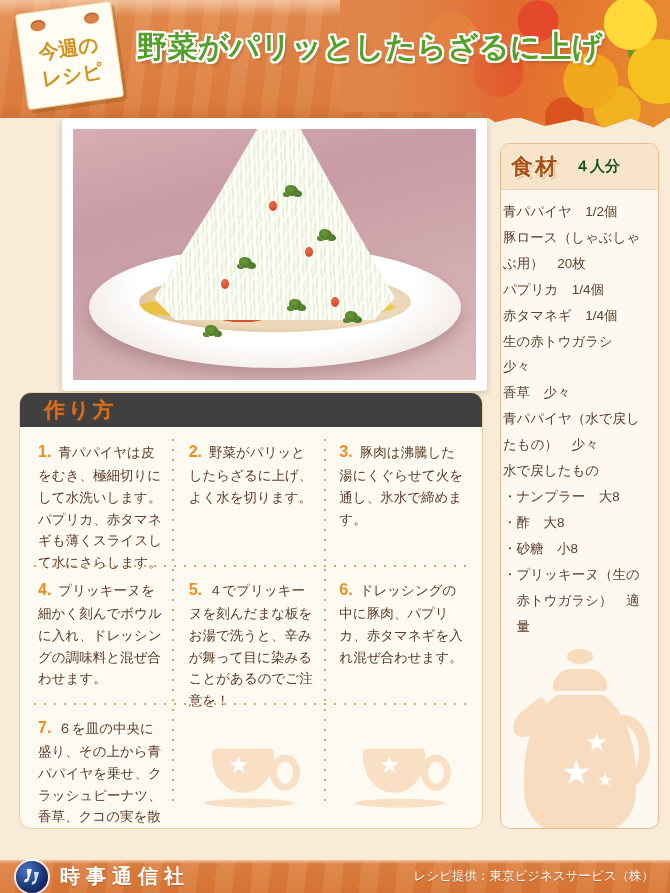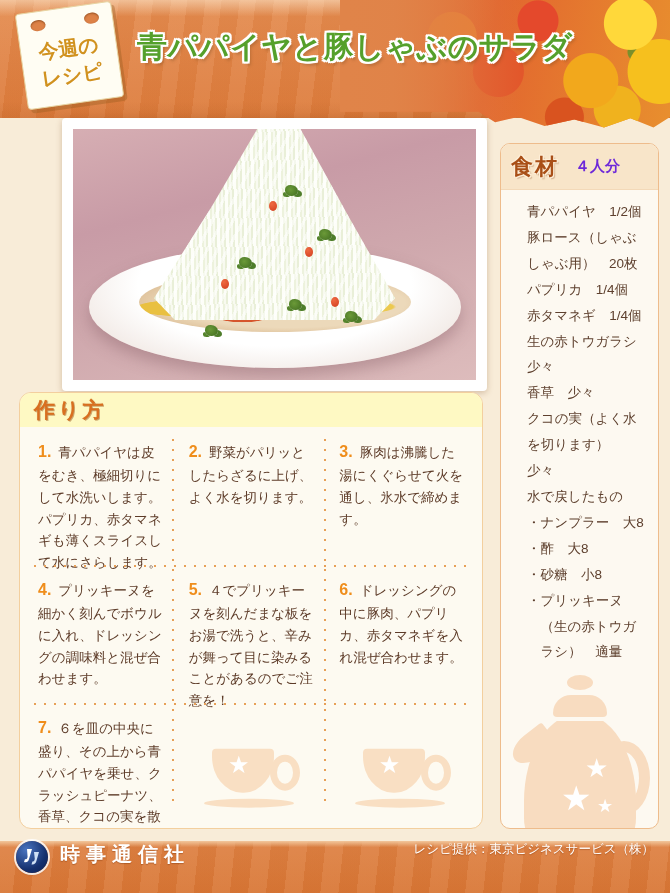--- a/index.html
+++ b/index.html
@@ -107,22 +107,22 @@
     overflow:hidden;display:flex;flex-direction:column;box-sizing:border-box;
   }
   .ing-header{
     height:45px;flex:0 0 45px;background:#f8e5c9;display:flex;align-items:center;
     padding:0 10px;border-bottom:1px solid #f3d9b8;
   }
   .ing-title{
     font-size:22px;font-weight:bold;color:#a94f17;letter-spacing:2px;
     text-shadow:-1px -1px 0 #fdeed8,1px -1px 0 #fdeed8,-1px 1px 0 #fdeed8,1px 1px 0 #fdeed8,2px 2px 1px rgba(140,70,20,.3);
   }
-  .ing-servings{margin-left:16px;font-size:15px;font-weight:bold;color:#6d28d9;}
-  .ing-list{padding:9px 9px 0 26px;font-size:13.5px;line-height:1.92;color:#5e402e;}
+  .ing-servings{margin-left:16px;font-size:15px;font-weight:bold;color:#14532d;}
+  .ing-list{padding:9px 9px 0 2px;font-size:13.5px;line-height:1.92;color:#5e402e;}
   .ing-item.hang{padding-left:1em;text-indent:-1em;}
   
   .teapot-area{margin-top:auto;position:relative;height:225px;flex:0 0 225px;}
   .pot-body{
     position:absolute;left:50%;top:48px;transform:translateX(-50%);
     width:112px;height:148px;background:#f8dcc0;
     border-radius:52% 52% 40% 40% / 62% 62% 30% 30%;
   }
   .pot-lid{
     position:absolute;left:50%;top:30px;transform:translateX(-50%);
@@ -146,21 +146,21 @@
   .pot-star.s1{font-size:26px;left:84px;top:90px;}
   .pot-star.s2{font-size:34px;left:60px;top:116px;}
   .pot-star.s3{font-size:18px;left:96px;top:132px;}
   
   .dir-panel{
     position:absolute;left:19px;top:392px;width:464px;height:437px;
     background:#fdfaf1;border:1px solid #f3cf9e;border-radius:12px;
     box-sizing:border-box;overflow:hidden;
   }
   .dir-header{
-    height:34px;background:#fef9c3;display:flex;align-items:center;padding-left:14px;
+    height:34px;background:#404040;display:flex;align-items:center;padding-left:24px;
   }
   .dir-title{
     font-size:21px;font-weight:bold;color:#d96f1f;letter-spacing:3px;
     text-shadow:1px 1px 0 rgba(150,75,15,.45),0 0 1px rgba(150,75,15,.3);
   }
   .steps-grid{
     position:relative;display:grid;
     grid-template-columns:1fr 1fr 1fr;grid-template-rows:138px 138px 1fr;
     padding:4px 4px 6px 6px;height:389px;box-sizing:border-box;
   }
@@ -182,26 +182,26 @@
   .cup-handle{
     position:absolute;left:66px;top:6px;width:16px;height:22px;
     border:7px solid #f9dfc3;border-radius:50%;
   }
   .cup-saucer{
     position:absolute;left:0;top:50px;width:90px;height:9px;background:#f9dfc3;border-radius:50%;
   }
   .cup-star{position:absolute;left:24px;top:4px;font-size:24px;color:#fff;line-height:1;}
   
   .footer{
-    position:absolute;left:0;bottom:0;width:670px;height:52px;
+    position:absolute;left:0;bottom:0;width:670px;height:33px;
     background:
       linear-gradient(to bottom, #f2c69b 0, rgba(242,198,155,0) 12%),
       repeating-linear-gradient(96deg, rgba(255,255,255,.06) 0 18px, rgba(160,70,15,.08) 18px 36px),
       linear-gradient(#de8244,#d97736);
-    display:flex;padding:0 16px;box-sizing:border-box;
+    display:flex;align-items:center;padding:0 16px;box-sizing:border-box;
   }
   .logo-circle{
     width:32px;height:32px;border-radius:50%;flex:0 0 32px;
     background:radial-gradient(circle at 32% 28%,#4a74c0,#15306e 62%,#0c1f4e 100%);
     box-shadow:0 0 0 2px rgba(255,255,255,.85),0 1px 3px rgba(80,30,0,.4);
     display:flex;align-items:center;justify-content:center;
   }
   .publisher{margin-left:12px;color:#fff;font-size:20px;font-weight:bold;letter-spacing:6px;
     text-shadow:0 1px 1px rgba(120,50,10,.4);}
   .credit{margin-left:auto;color:#fff;font-size:12.5px;font-weight:normal;
@@ -217,21 +217,21 @@
 
   <div class="note-badge">
     <span class="hole left"></span>
     <span class="hole right"></span>
     <div class="badge-text">
       <div>今週の</div>
       <div>レシピ</div>
     </div>
   </div>
 
-  <div class="page-title">青パパイヤと豚しゃぶのサラダ</div>
+  <div class="page-title">野菜がパリッとしたらざるに上げ</div>
 
   <div class="photo-card">
     <div class="photo">
       <div class="plate"></div>
       <div class="salad-base"></div>
       <div class="salad-cone"></div>
       <span class="g red" style="left:196px;top:72px"></span>
       <span class="g red" style="left:232px;top:118px"></span>
       <span class="g red" style="left:148px;top:150px"></span>
       <span class="g red" style="left:258px;top:168px"></span>
@@ -249,21 +249,21 @@
       <span class="ing-title">食材</span>
       <span class="ing-servings">４人分</span>
     </div>
     <div class="ing-list">
       <div class="ing-item">青パパイヤ　1/2個</div>
       <div class="ing-item">豚ロース（しゃぶしゃぶ用）　20枚</div>
       <div class="ing-item">パプリカ　1/4個</div>
       <div class="ing-item">赤タマネギ　1/4個</div>
       <div class="ing-item">生の赤トウガラシ　少々</div>
       <div class="ing-item">香草　少々</div>
-      <div class="ing-item">クコの実（よく水を切ります）　少々</div>
+      <div class="ing-item">青パパイヤ（水で戻したもの）　少々</div>
       <div class="ing-item">水で戻したもの</div>
       <div class="ing-item hang">・ナンプラー　大8</div>
       <div class="ing-item hang">・酢　大8</div>
       <div class="ing-item hang">・砂糖　小8</div>
       <div class="ing-item hang">・プリッキーヌ（生の赤トウガラシ）　適量</div>
     </div>
     <div class="teapot-area">
       <div class="pot-knob"></div>
       <div class="pot-lid"></div>
       <div class="pot-spout"></div>

